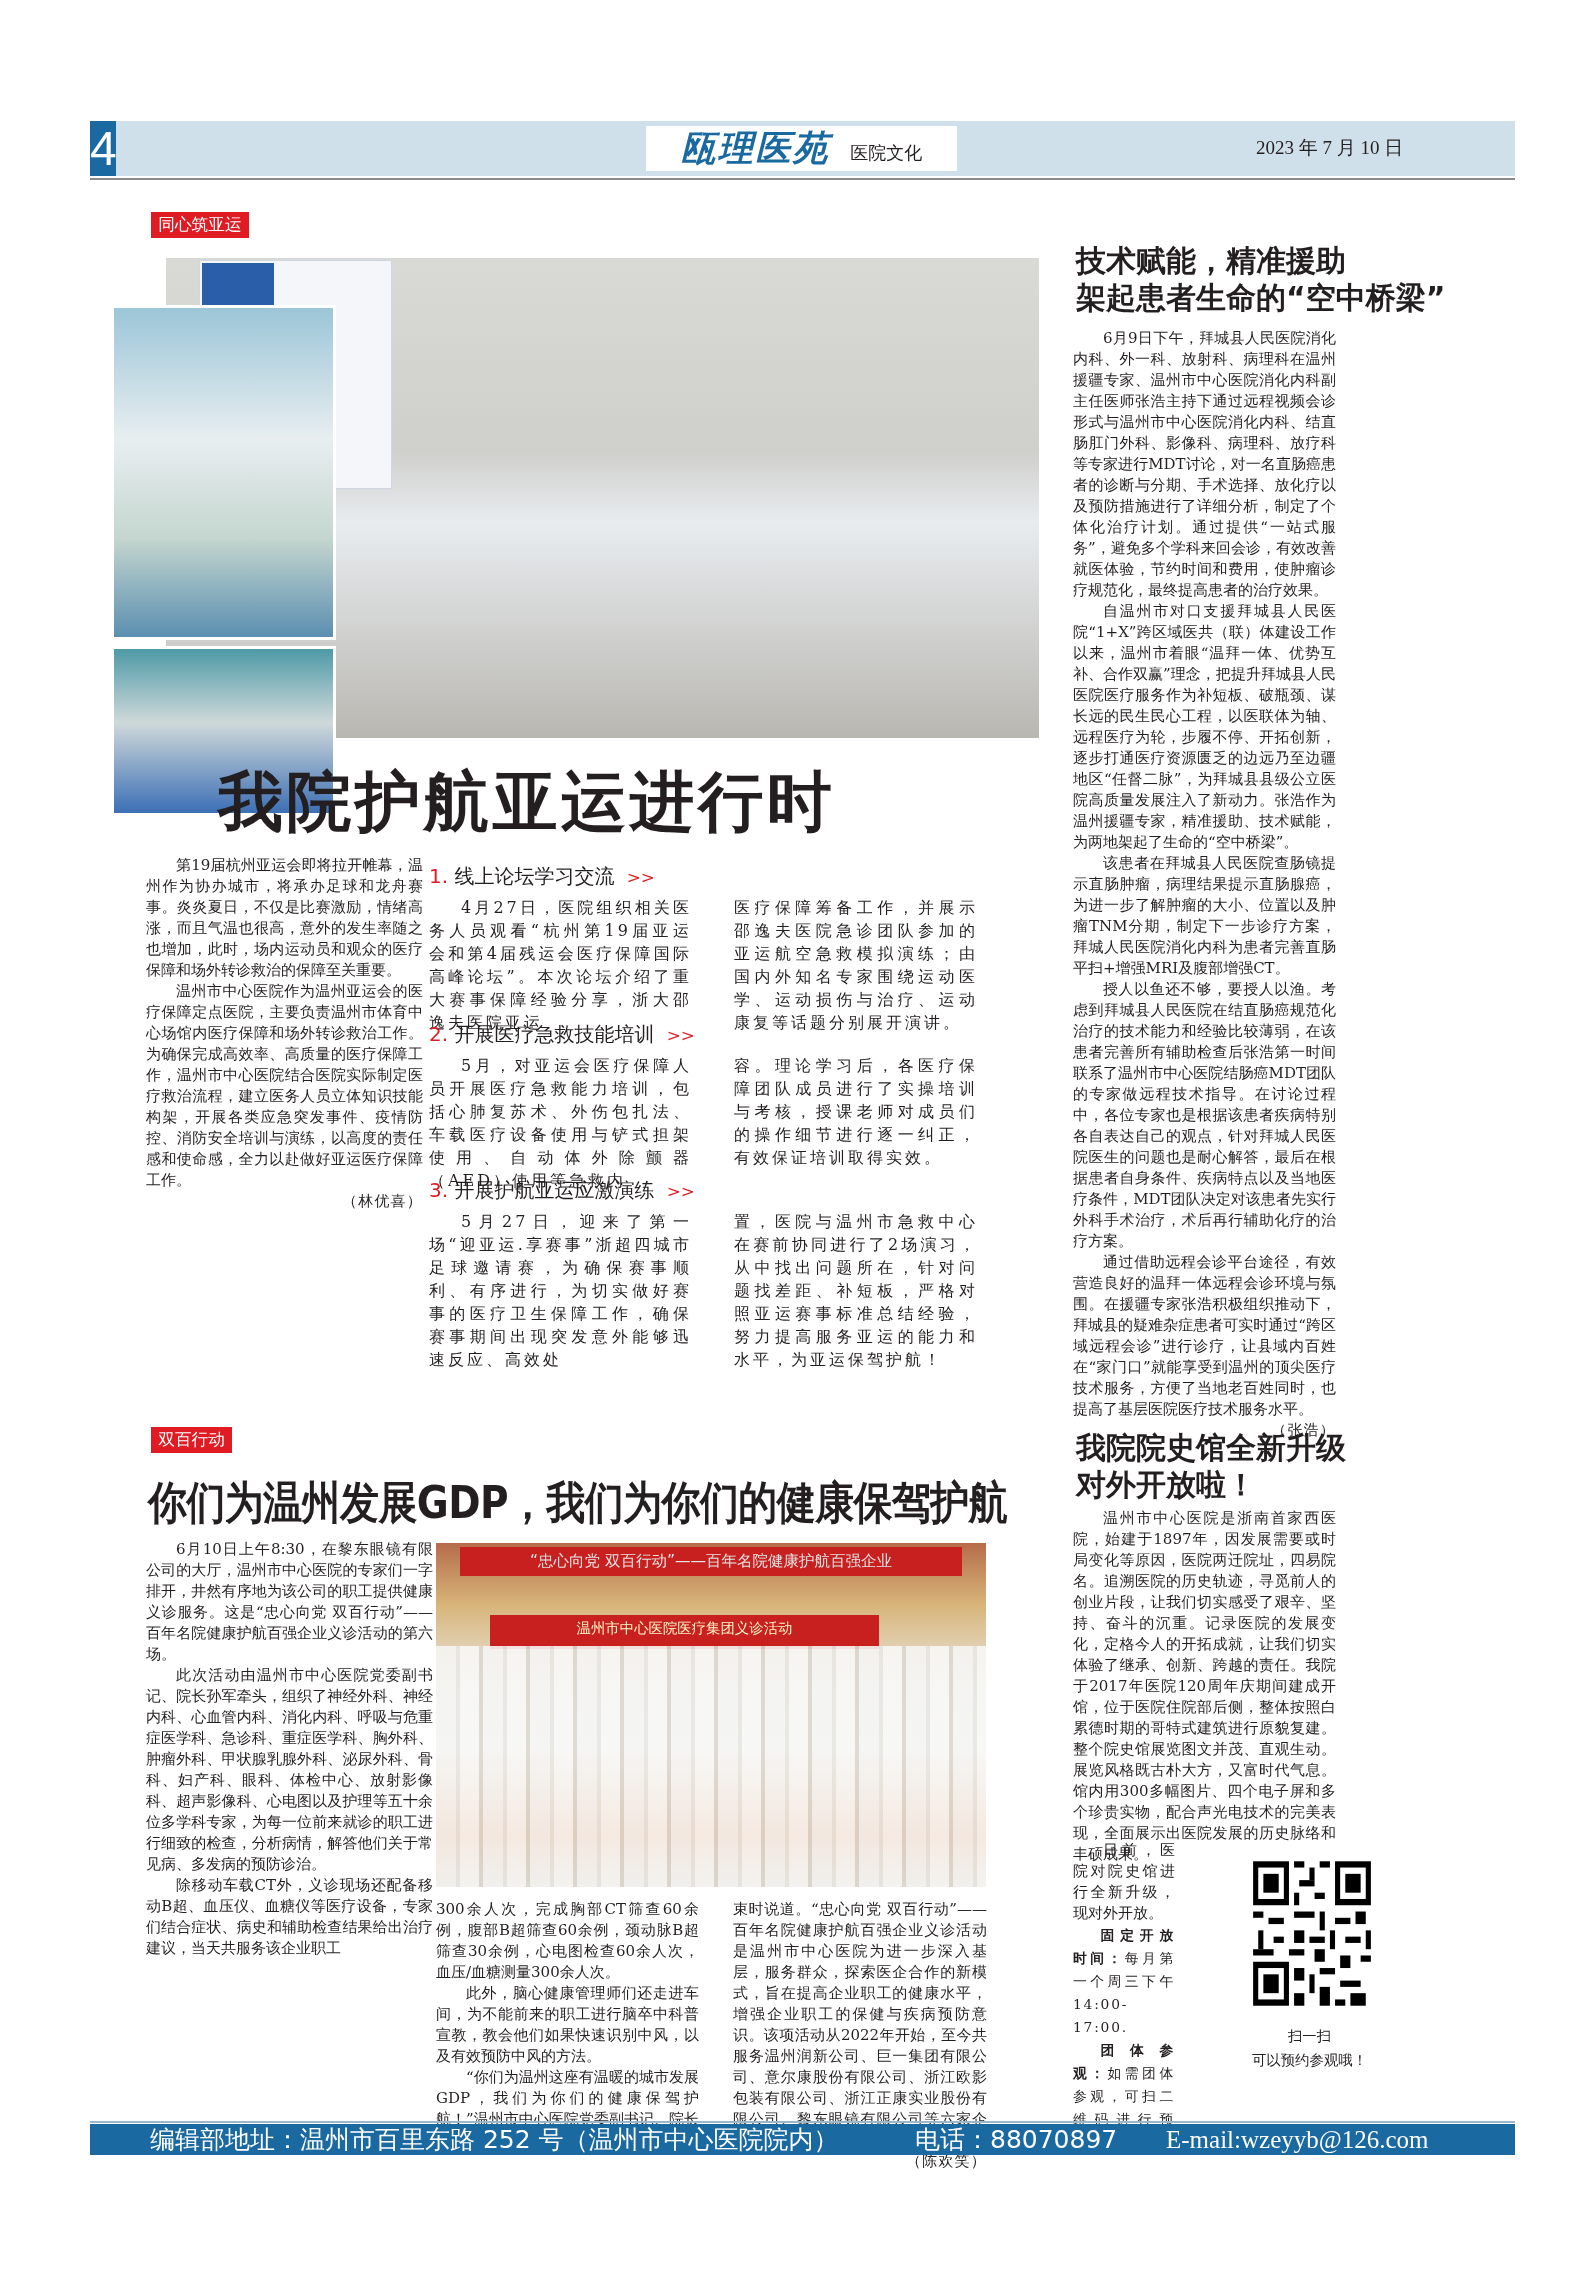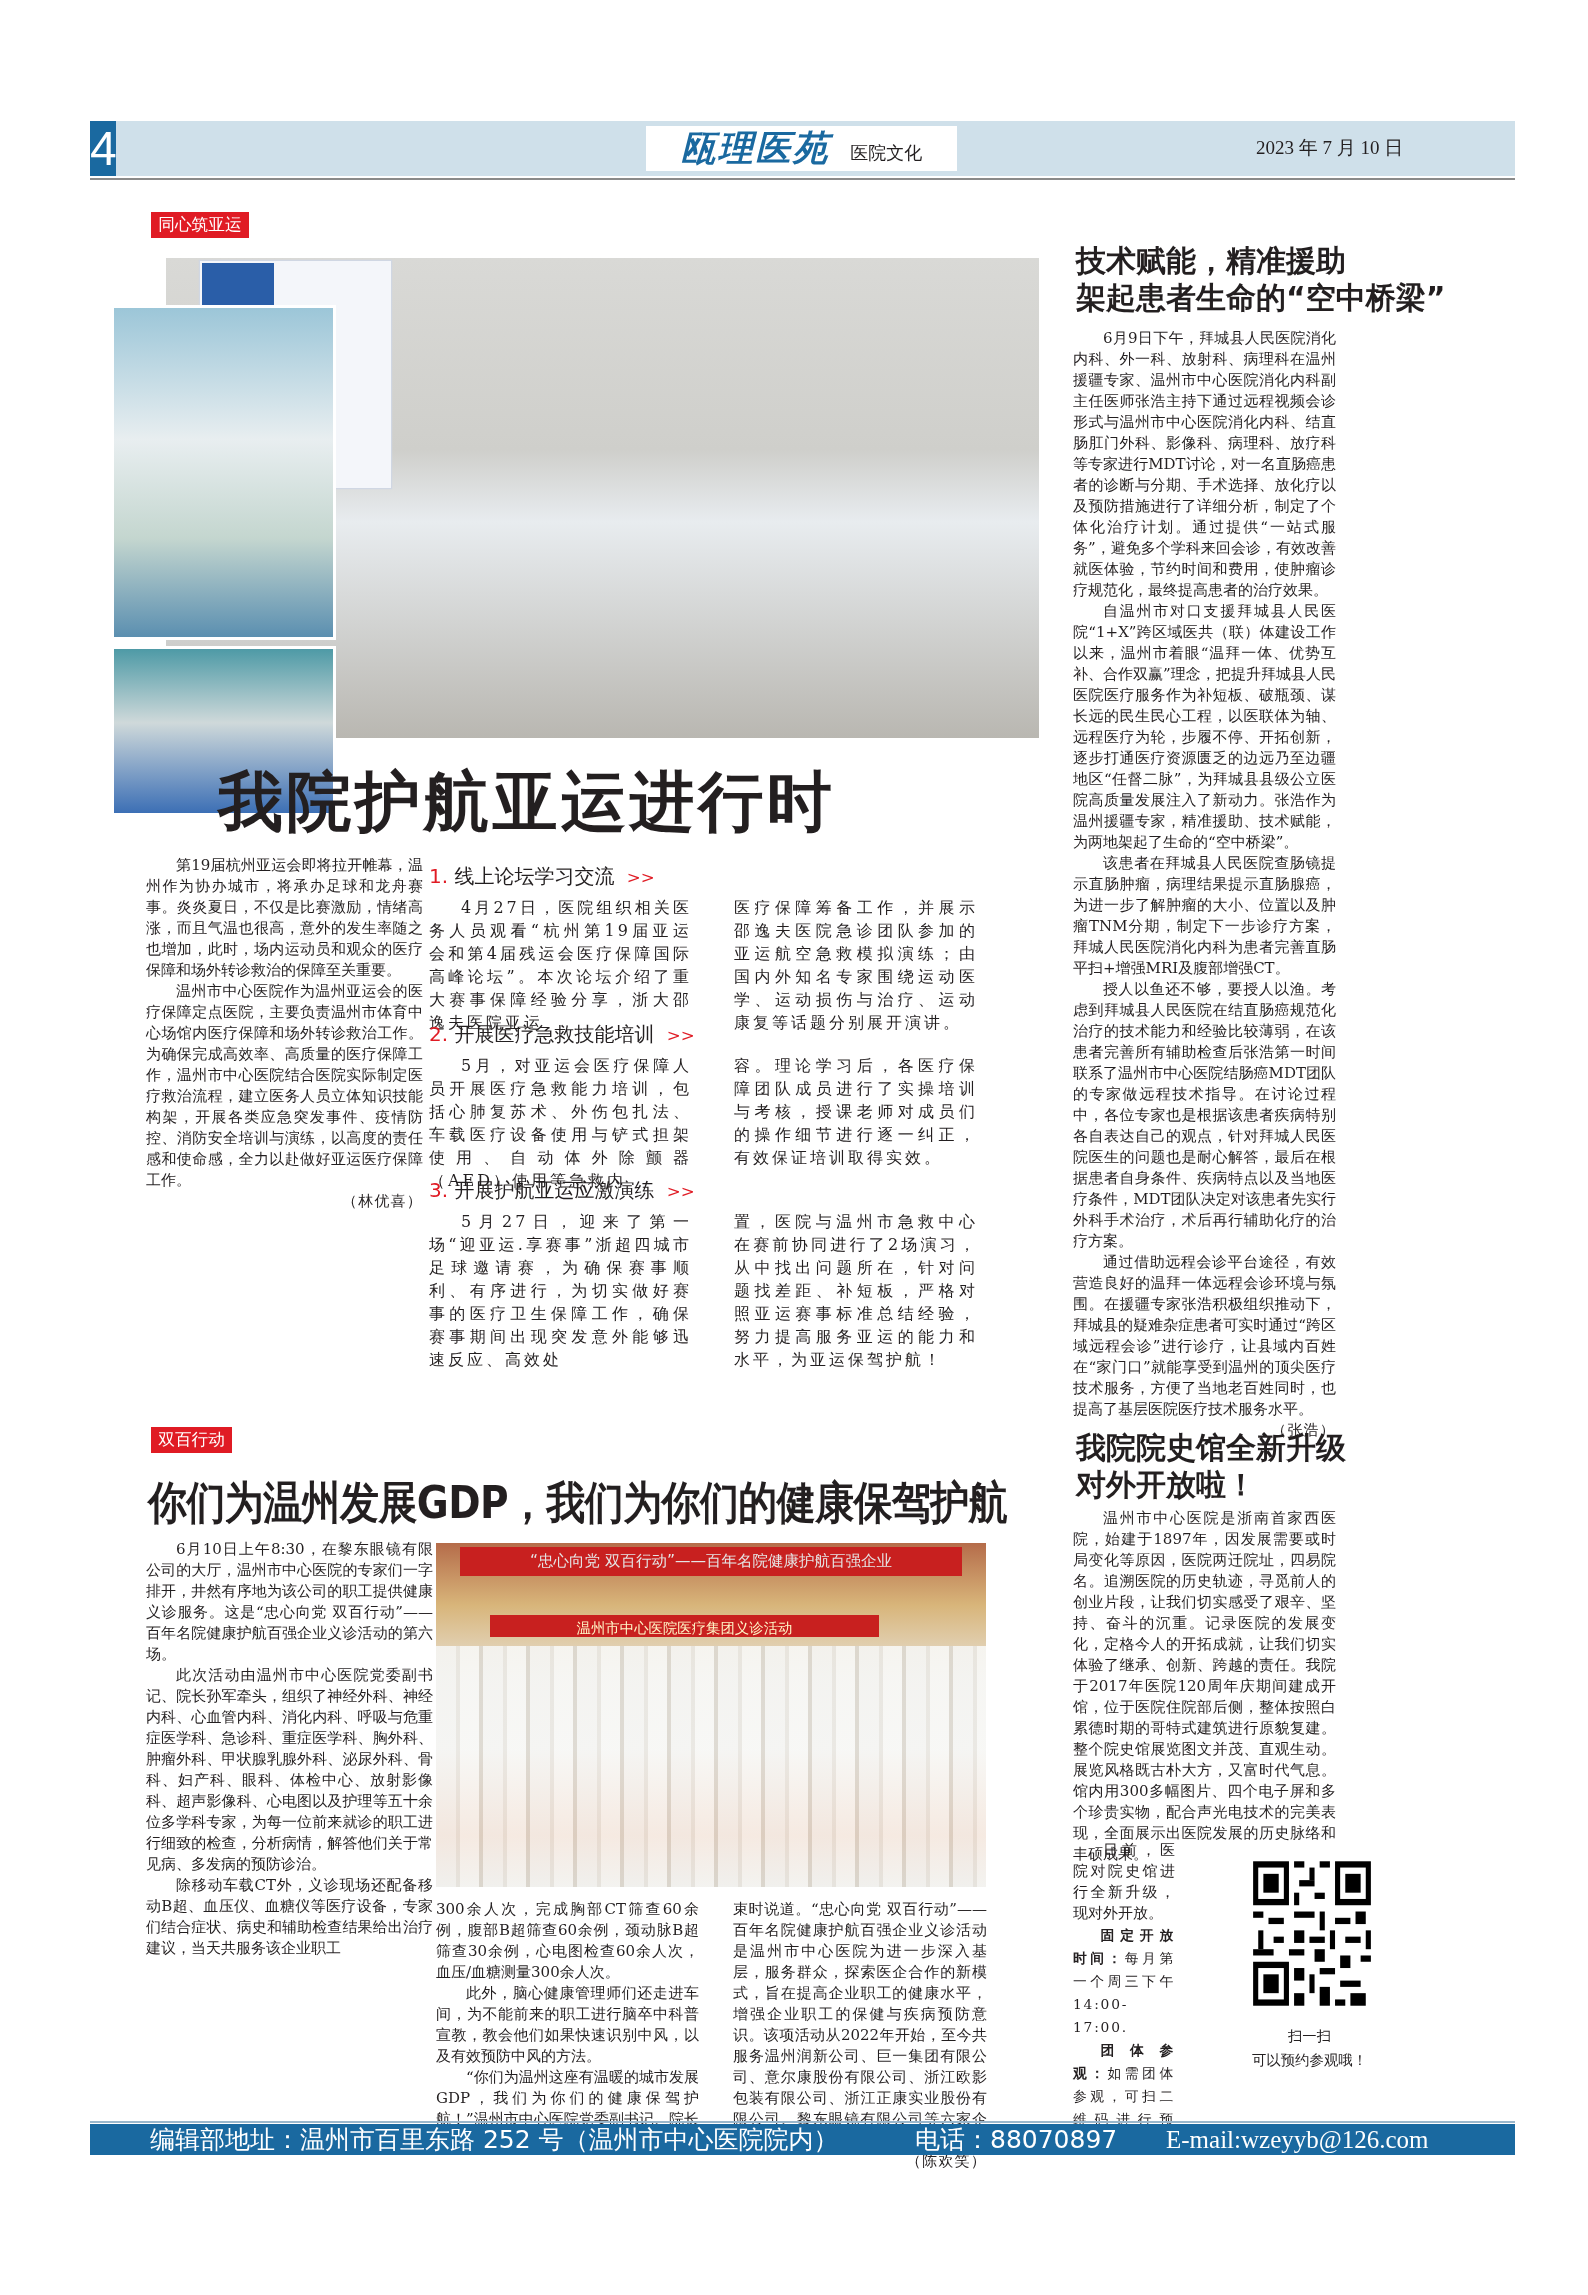--- a/index.html
+++ b/index.html
@@ -23,21 +23,21 @@
   
   .photo { overflow: hidden; }
   .photo-main { left: 166px; top: 258px; width: 873px; height: 480px;
     background: linear-gradient(180deg, #d9d9d6 0%, #cfcfcb 40%, #e8ecef 55%, #b9b7b1 100%); }
   .photo-cpr { left: 111px; top: 305px; width: 225px; height: 419px; background: linear-gradient(180deg,#9cc6d8 0%,#e8eef0 40%,#c4d6cf 70%,#5b8fb0 100%); border: 3.6px solid #fff; }
   .photo-drill { left: 111px; top: 646px; width: 225px; height: 170px; background: linear-gradient(180deg,#4e9aa6 0%,#cfd9da 45%,#3c6fb5 100%); border: 3.6px solid #fff; }
   .photo-group { left: 436px; top: 1543px; width: 550px; height: 344px; background: linear-gradient(180deg,#b56c4a 0%,#d8b57a 18%,#e8e4dc 40%,#f4f4f2 60%,#e06b2a 85%,#c9c4b9 100%); }
   .screen { position: absolute; left: 34px; top: 3px; width: 191px; height: 227px; background: #f4f6fa; box-shadow: 0 0 0 1.2px #d0d7e3; }
   .screen-left { position: absolute; left: 2.4px; top: 2.4px; width: 72px; height: 215px; background: #2a5ea8; }
   .banner { position: absolute; left: 24px; top: 3.6px; width: 502px; height: 29px; background: #c8201f; color: #e5e5e5; font-family: "DejaVu Sans", sans-serif; font-size: 15.5px; line-height: 29px; text-align: center; }
-  .banner2 { position: absolute; left: 54px; top: 72px; width: 389px; height: 22px; background: #c8201f; color: #fff7c8; font-family: "DejaVu Sans", sans-serif; font-size: 14.4px; line-height: 26px; text-align: center; }
+  .banner2 { position: absolute; left: 54px; top: 72px; width: 389px; height: 34px; background: #c8201f; color: #fff7c8; font-family: "DejaVu Sans", sans-serif; font-size: 14.4px; line-height: 26px; text-align: center; }
   .people { position: absolute; left: 0; bottom: 0; width: 100%; height: 70%;
     background: repeating-linear-gradient(90deg, #f5f5f3 0 20.3px, #e9e7e2 20.3px 24px, #f8f8f6 24px 43px, #dcd8d0 43px 47px); opacity: .9; }
 
   
   .hl { font-family: "DejaVu Sans", sans-serif; font-weight: bold; color: #231f20; }
   .hl-asian { left: 218px; top: 758px; font-size: 65px; letter-spacing: 3.6px; }
   .hl-tech { left: 1076px; top: 242px; font-size: 30px; line-height: 37px; }
   .hl-gdp { left: 148px; top: 1472px; font-size: 39px; letter-spacing: -0.6px; transform: scaleY(1.15); transform-origin: left top; }
   .hl-museum { left: 1076px; top: 1429px; font-size: 30px; line-height: 37px; }
 

